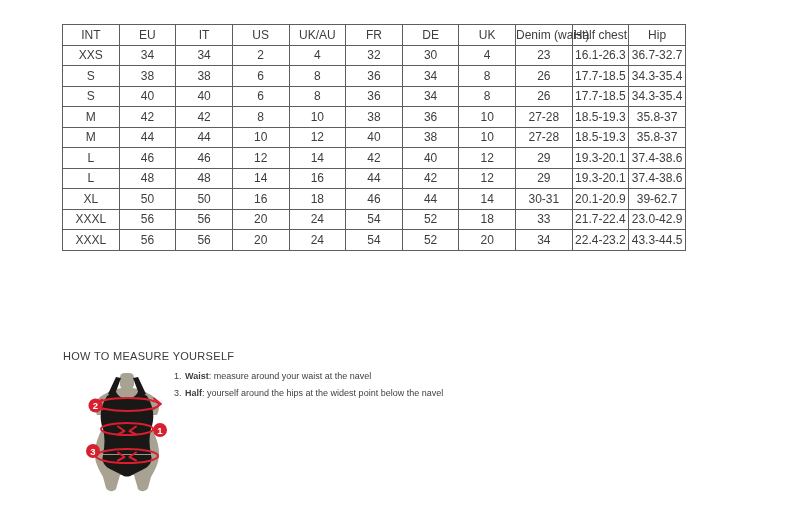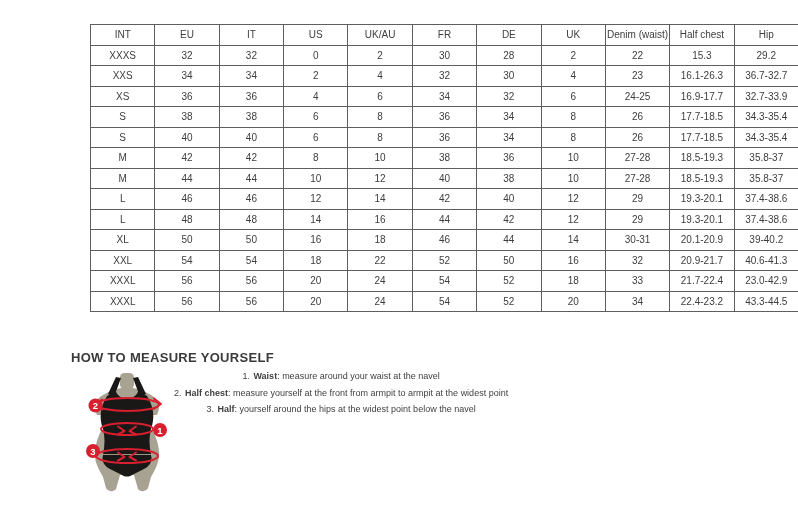--- a/index.html
+++ b/index.html
@@ -3,43 +3,42 @@
 <meta charset="utf-8">
 <style>
   * { box-sizing: border-box; margin: 0; padding: 0; }
   html, body { width: 798px; height: 519px; background: #ffffff; overflow: hidden; }
   body { font-family: "Liberation Sans", sans-serif; position: relative; color: #3d3d3d; }
 
   .page { position: relative; width: 798px; height: 519px; background: #ffffff; }
 
   
   table.size-table {
-    position: absolute; left: 62px; top: 24px; width: 709px;
+    position: absolute; left: 62px; top: 24px; width: 624px;
     border-collapse: collapse; table-layout: fixed;
-    font-size: 10px; color: #3d3d3d;
+    font-size: 12px; color: #3d3d3d;
     border: 1px solid #404040;
-    margin-left: 28px;
   }
   .size-table th, .size-table td {
     border: 1px solid #5e5e5e;
     height: 20.5px;
     text-align: center; vertical-align: middle;
     font-weight: 400; padding: 0;
     white-space: nowrap;
   }
   .size-table thead th { font-weight: 400; }
 
   
   .measure-title {
     position: absolute; left: 63px; top: 350px;
-    font-size: 13px; font-weight: 700; letter-spacing: 0.3px; color: #3a3a3a; margin-left: 8px;
+    font-size: 11px; font-weight: 400; letter-spacing: 0.3px; color: #3a3a3a;
   }
   .steps {
     position: absolute; left: 174px; top: 372px;
-    list-style: none; font-size: 9px; color: #3f3f3f; text-align: center;
+    list-style: none; font-size: 9px; color: #3f3f3f;
   }
   .steps li { margin-bottom: 7.5px; line-height: 9px; }
   .steps .num { margin-right: 1px; }
   .steps b { font-weight: 700; }
 
   .figure-svg { position: absolute; left: 73px; top: 371px; }
 </style>
 </head>
 <body>
 
@@ -56,59 +55,33 @@
           <th>FR</th>
           <th>DE</th>
           <th>UK</th>
           <th>Denim (waist)</th>
           <th>Half chest</th>
           <th>Hip</th>
         </tr>
     </thead>
     <tbody>
         <tr>
-          <td>XXXS</td>
-          <td>32</td>
-          <td>32</td>
-          <td>0</td>
-          <td>2</td>
-          <td>30</td>
-          <td>28</td>
-          <td>2</td>
-          <td>22</td>
-          <td>15.3</td>
-          <td>29.2</td>
-        </tr>
-        <tr>
           <td>XXS</td>
           <td>34</td>
           <td>34</td>
           <td>2</td>
           <td>4</td>
           <td>32</td>
           <td>30</td>
           <td>4</td>
           <td>23</td>
           <td>16.1-26.3</td>
           <td>36.7-32.7</td>
         </tr>
         <tr>
-          <td>XS</td>
-          <td>36</td>
-          <td>36</td>
-          <td>4</td>
-          <td>6</td>
-          <td>34</td>
-          <td>32</td>
-          <td>6</td>
-          <td>24-25</td>
-          <td>16.9-17.7</td>
-          <td>32.7-33.9</td>
-        </tr>
-        <tr>
           <td>S</td>
           <td>38</td>
           <td>38</td>
           <td>6</td>
           <td>8</td>
           <td>36</td>
           <td>34</td>
           <td>8</td>
           <td>26</td>
           <td>17.7-18.5</td>
@@ -183,34 +156,21 @@
           <td>XL</td>
           <td>50</td>
           <td>50</td>
           <td>16</td>
           <td>18</td>
           <td>46</td>
           <td>44</td>
           <td>14</td>
           <td>30-31</td>
           <td>20.1-20.9</td>
-          <td>39-40.2</td>
-        </tr>
-        <tr>
-          <td>XXL</td>
-          <td>54</td>
-          <td>54</td>
-          <td>18</td>
-          <td>22</td>
-          <td>52</td>
-          <td>50</td>
-          <td>16</td>
-          <td>32</td>
-          <td>20.9-21.7</td>
-          <td>40.6-41.3</td>
+          <td>39-62.7</td>
         </tr>
         <tr>
           <td>XXXL</td>
           <td>56</td>
           <td>56</td>
           <td>20</td>
           <td>24</td>
           <td>54</td>
           <td>52</td>
           <td>18</td>
@@ -275,17 +235,16 @@
       </g>
       <g>
         <circle cx="20" cy="80" r="7" fill="#d81f2f"></circle>
         <text x="20" y="83.5" fill="#ffffff">3</text>
       </g>
     </g>
   </svg>
 
   <ol class="steps">
       <li><span class="num">1. </span><b>Waist</b><span>: measure around your waist at the navel</span></li>
-      <li><span class="num">2. </span><b>Half chest</b><span>: measure yourself at the front from armpit to armpit at the widest point</span></li>
       <li><span class="num">3. </span><b>Half</b><span>: yourself around the hips at the widest point below the navel</span></li>
     </ol>
 
 </div>
 
 </body></html>

